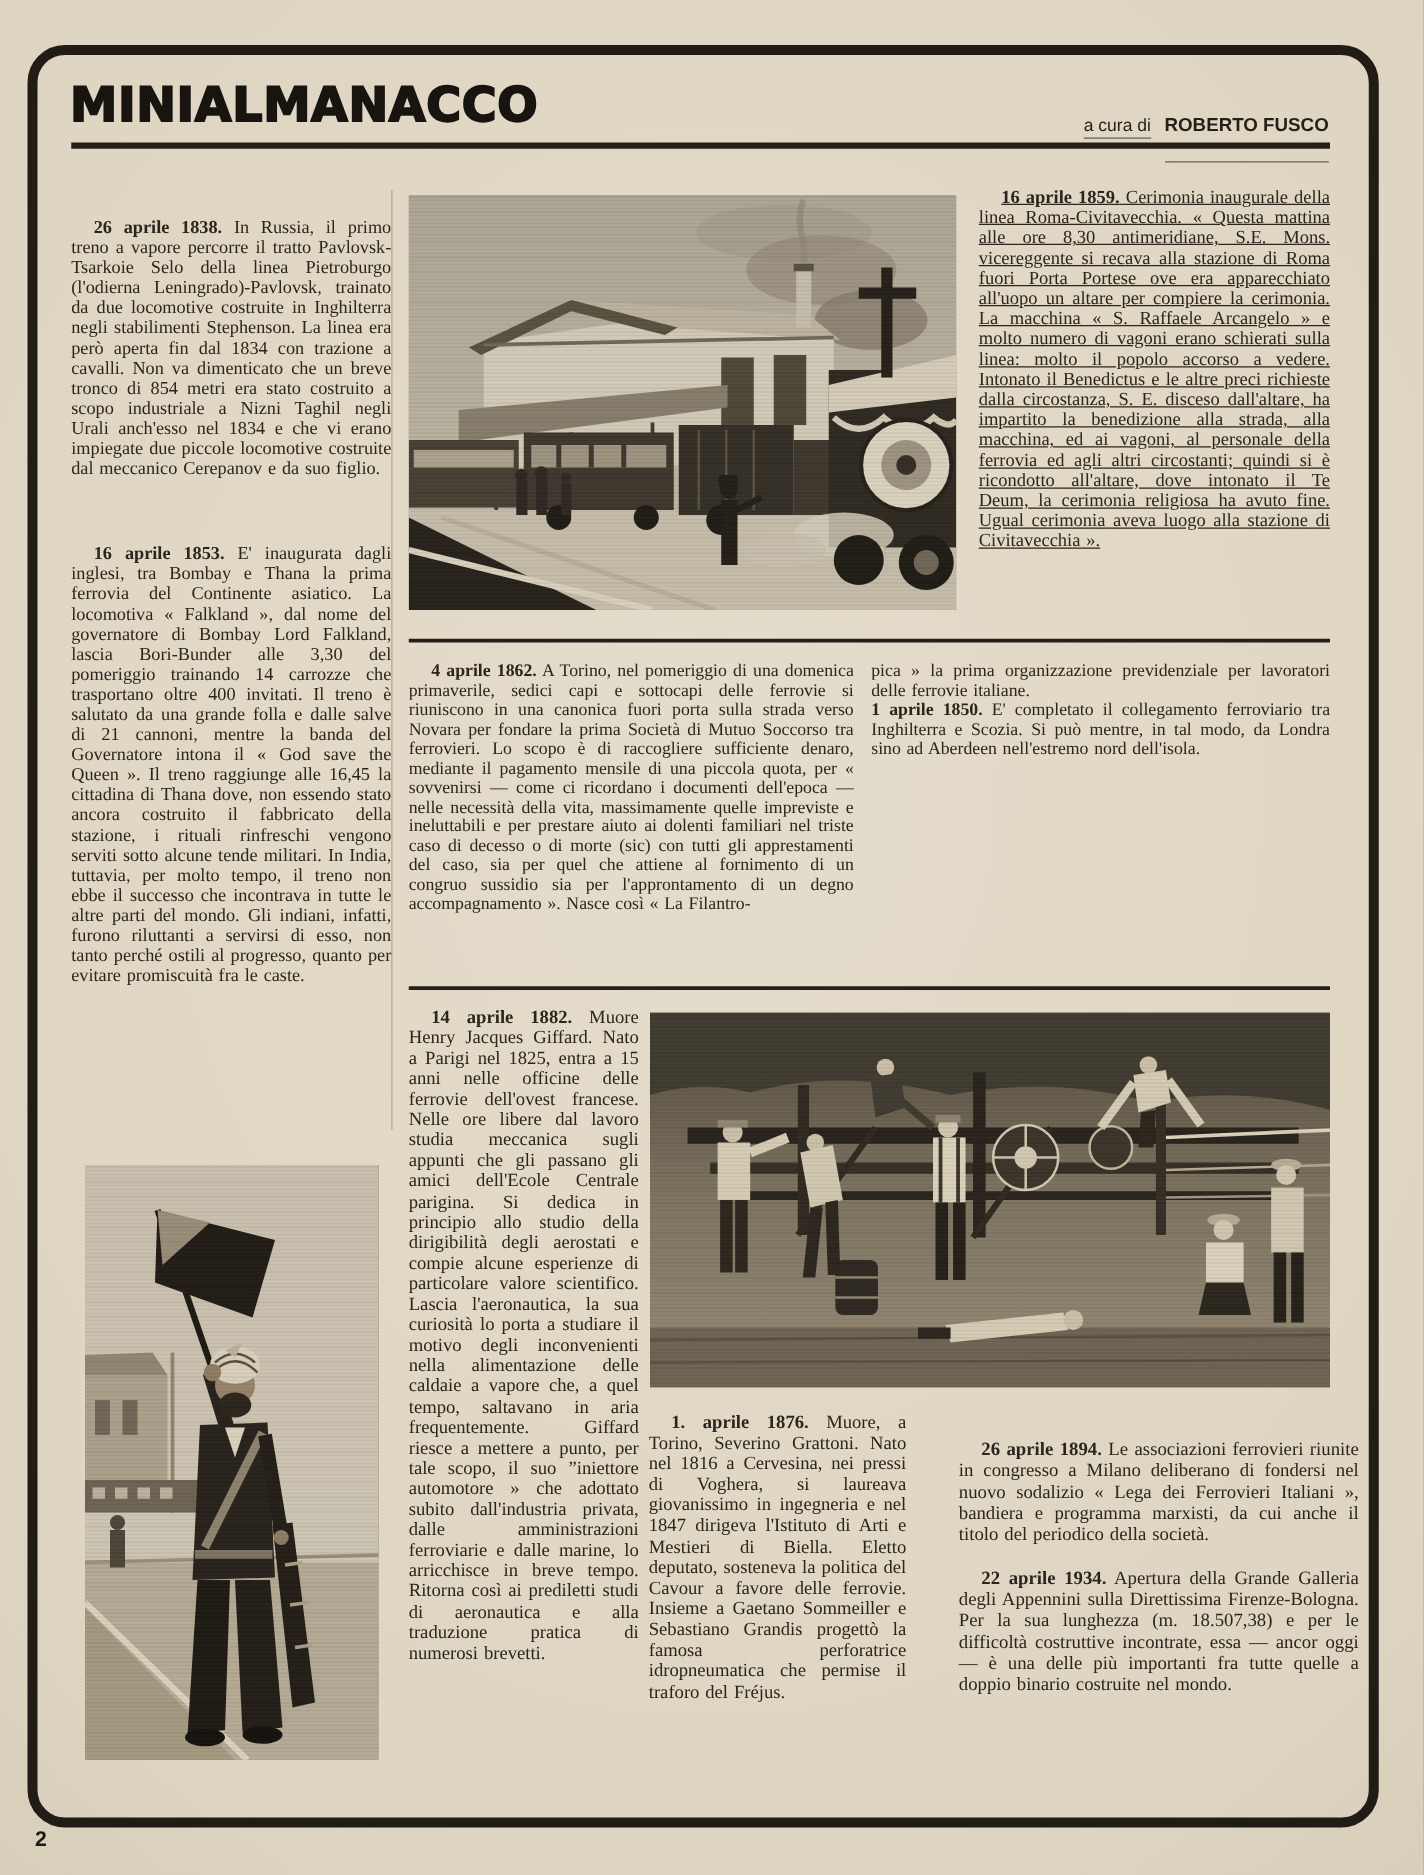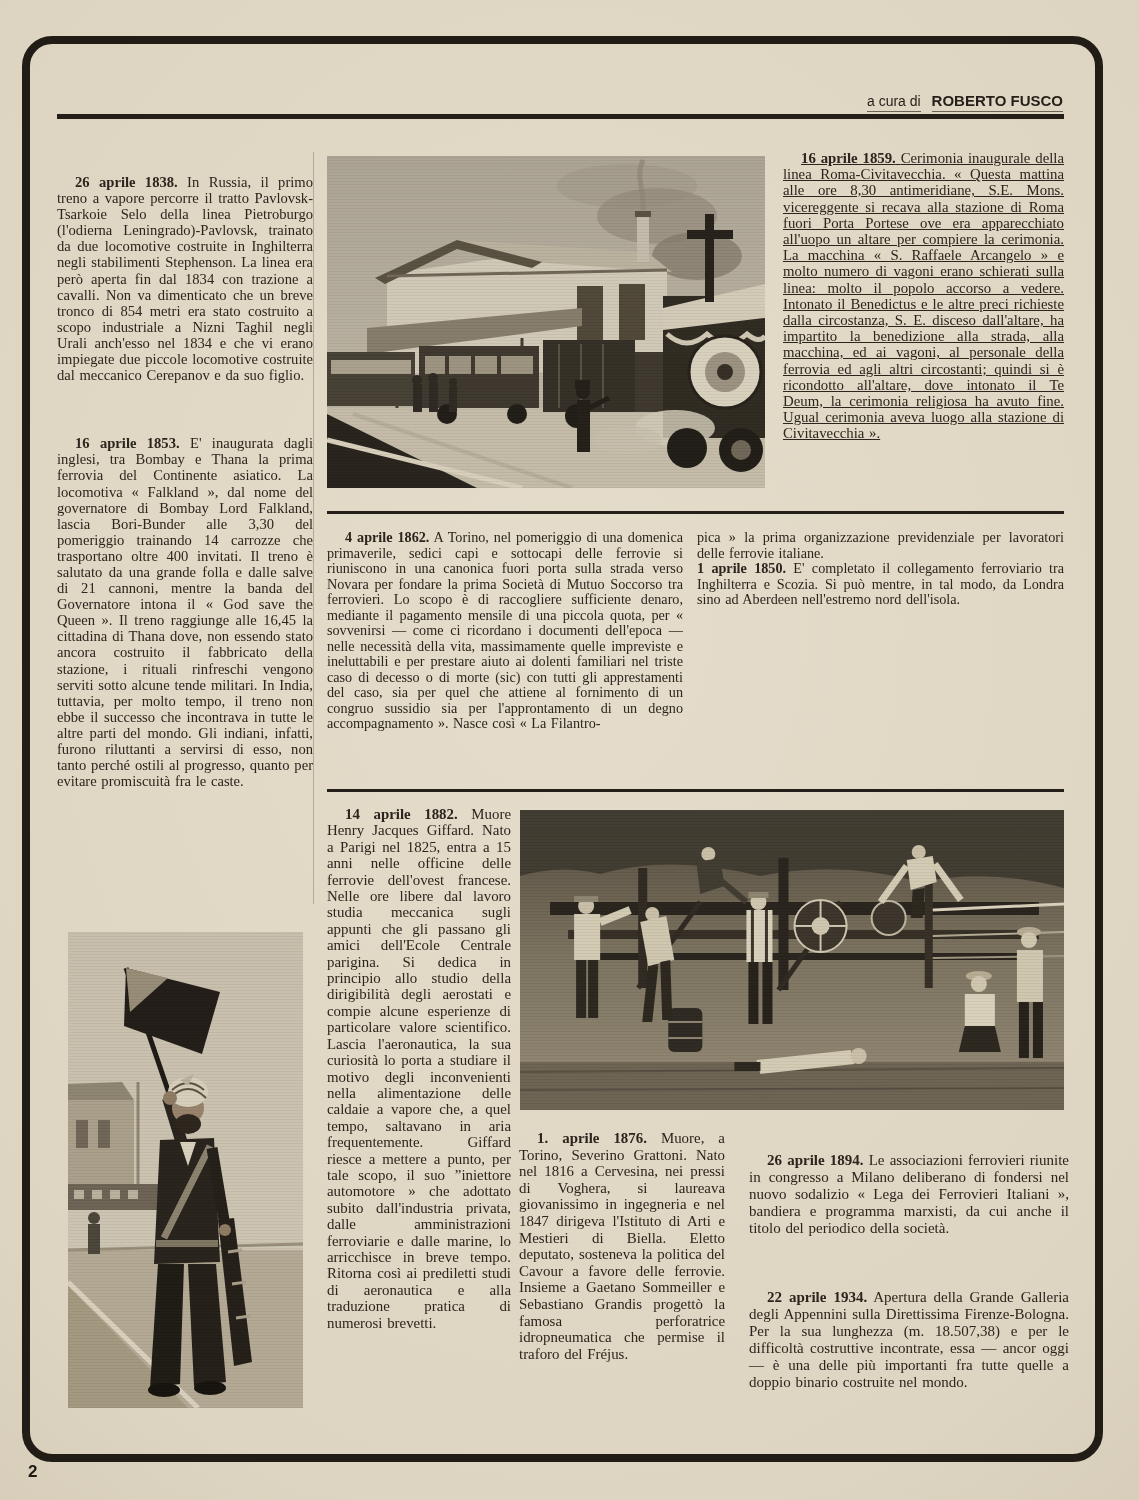--- a/index.html
+++ b/index.html
@@ -8,56 +8,57 @@
     background:radial-gradient(120% 110% at 50% 42%, #e5ddcb 0%, #ddd4c1 55%, #c9bfa9 100%);
     font-family:"Liberation Serif","DejaVu Serif",serif;color:#2b251d;
   }
   .frame{position:absolute;left:22px;top:36px;width:1081px;height:1426px;
     border:8px solid #211c15;border-radius:30px;box-sizing:border-box;}
   .masthead{position:absolute;left:56px;top:62px;font-family:"DejaVu Sans","Liberation Sans",sans-serif;
     font-weight:bold;font-size:38px;color:#181410;-webkit-text-stroke:1.6px #181410;letter-spacing:.5px;}
   .byline{position:absolute;top:92px;right:76px;font-family:"Liberation Sans",sans-serif;
     font-size:14px;color:#241f18;white-space:nowrap;}
   .byline .prefix{border-bottom:1px solid #6b6253;padding-bottom:2px;margin-right:7px;}
-  .byline .name{font-weight:bold;font-size:15px;border-bottom:1px solid #6b6253;padding-bottom:2px;}
+  .byline .name{font-weight:bold;font-size:15px;border-bottom:1px solid #6b6253;padding-bottom:20px;}
   .rule{position:absolute;background:#241f18;}
   .rule-header{left:57px;top:114px;width:1007px;height:5px;}
   .rule-mid-top{left:327px;top:511px;width:737px;height:3px;}
   .rule-mid-bottom{left:327px;top:789px;width:737px;height:3px;}
   .vrule{position:absolute;left:313px;top:152px;width:1px;height:752px;background:rgba(90,80,60,.35);}
   .col{position:absolute;text-align:justify;word-spacing:1px;}
   .entry{margin:0;}
   .entry .date{font-weight:bold;}
   .indent{text-indent:18px;}
   .sec-left-top{left:57px;top:150px;width:256px;font-size:14.6px;line-height:16.1px;margin-top:24px;}
   .sec-left-top .entry + .entry{margin-top:52px;}
   .sec-right-top{left:783px;top:150px;width:281px;font-size:14.8px;line-height:16.2px;text-decoration:underline;}
   .sec-mid-left{left:327px;top:530px;width:356px;font-size:14.2px;line-height:15.5px;}
   .sec-mid-right{left:697px;top:530px;width:367px;font-size:14.2px;line-height:15.5px;}
   .sec-bottom-left{left:327px;top:806px;width:184px;font-size:14.9px;line-height:16.4px;}
   .sec-bottom-mid{left:519px;top:1130px;width:206px;font-size:14.9px;line-height:16.6px;}
-  .sec-bottom-right{left:749px;top:1152px;width:320px;font-size:15px;line-height:17px;}
-  .sec-bottom-right .entry + .entry{margin-top:52px;}
+  .sec-bottom-right{left:767px;top:1152px;width:320px;font-size:15px;line-height:17px;}
+  .sec-bottom-right .entry + .entry{margin-top:18px;}
   .photo{position:absolute;overflow:hidden;background:#9a917f;}
   .photo svg{display:block;width:100%;height:100%;}
   .photo::after{content:"";position:absolute;inset:0;pointer-events:none;
     background:repeating-linear-gradient(0deg, rgba(40,30,15,.05) 0 1px, rgba(255,255,250,.02) 1px 3px);}
   .photo-train{left:327px;top:156px;width:438px;height:332px;}
   .photo-workers{left:520px;top:810px;width:544px;height:300px;}
   .photo-flagman{left:68px;top:932px;width:235px;height:476px;}
   .pageno{position:absolute;left:28px;top:1462px;font-family:"Liberation Sans",sans-serif;
     font-weight:bold;font-size:17px;color:#1c1813;}
 </style>
 </head>
 <body>
 
 <div class="page">
 
   <div class="frame"></div>
 
+  <div class="masthead">MINIALMANACCO</div>
   <div class="byline">
     <span class="prefix">a cura di</span>
     <span class="name">ROBERTO FUSCO</span>
   </div>
   <div class="rule rule-header"></div>
   <div class="vrule"></div>
 
   <section class="col sec-left-top">
     <p class="entry indent">
       <b class="date">26 aprile 1838.</b>

